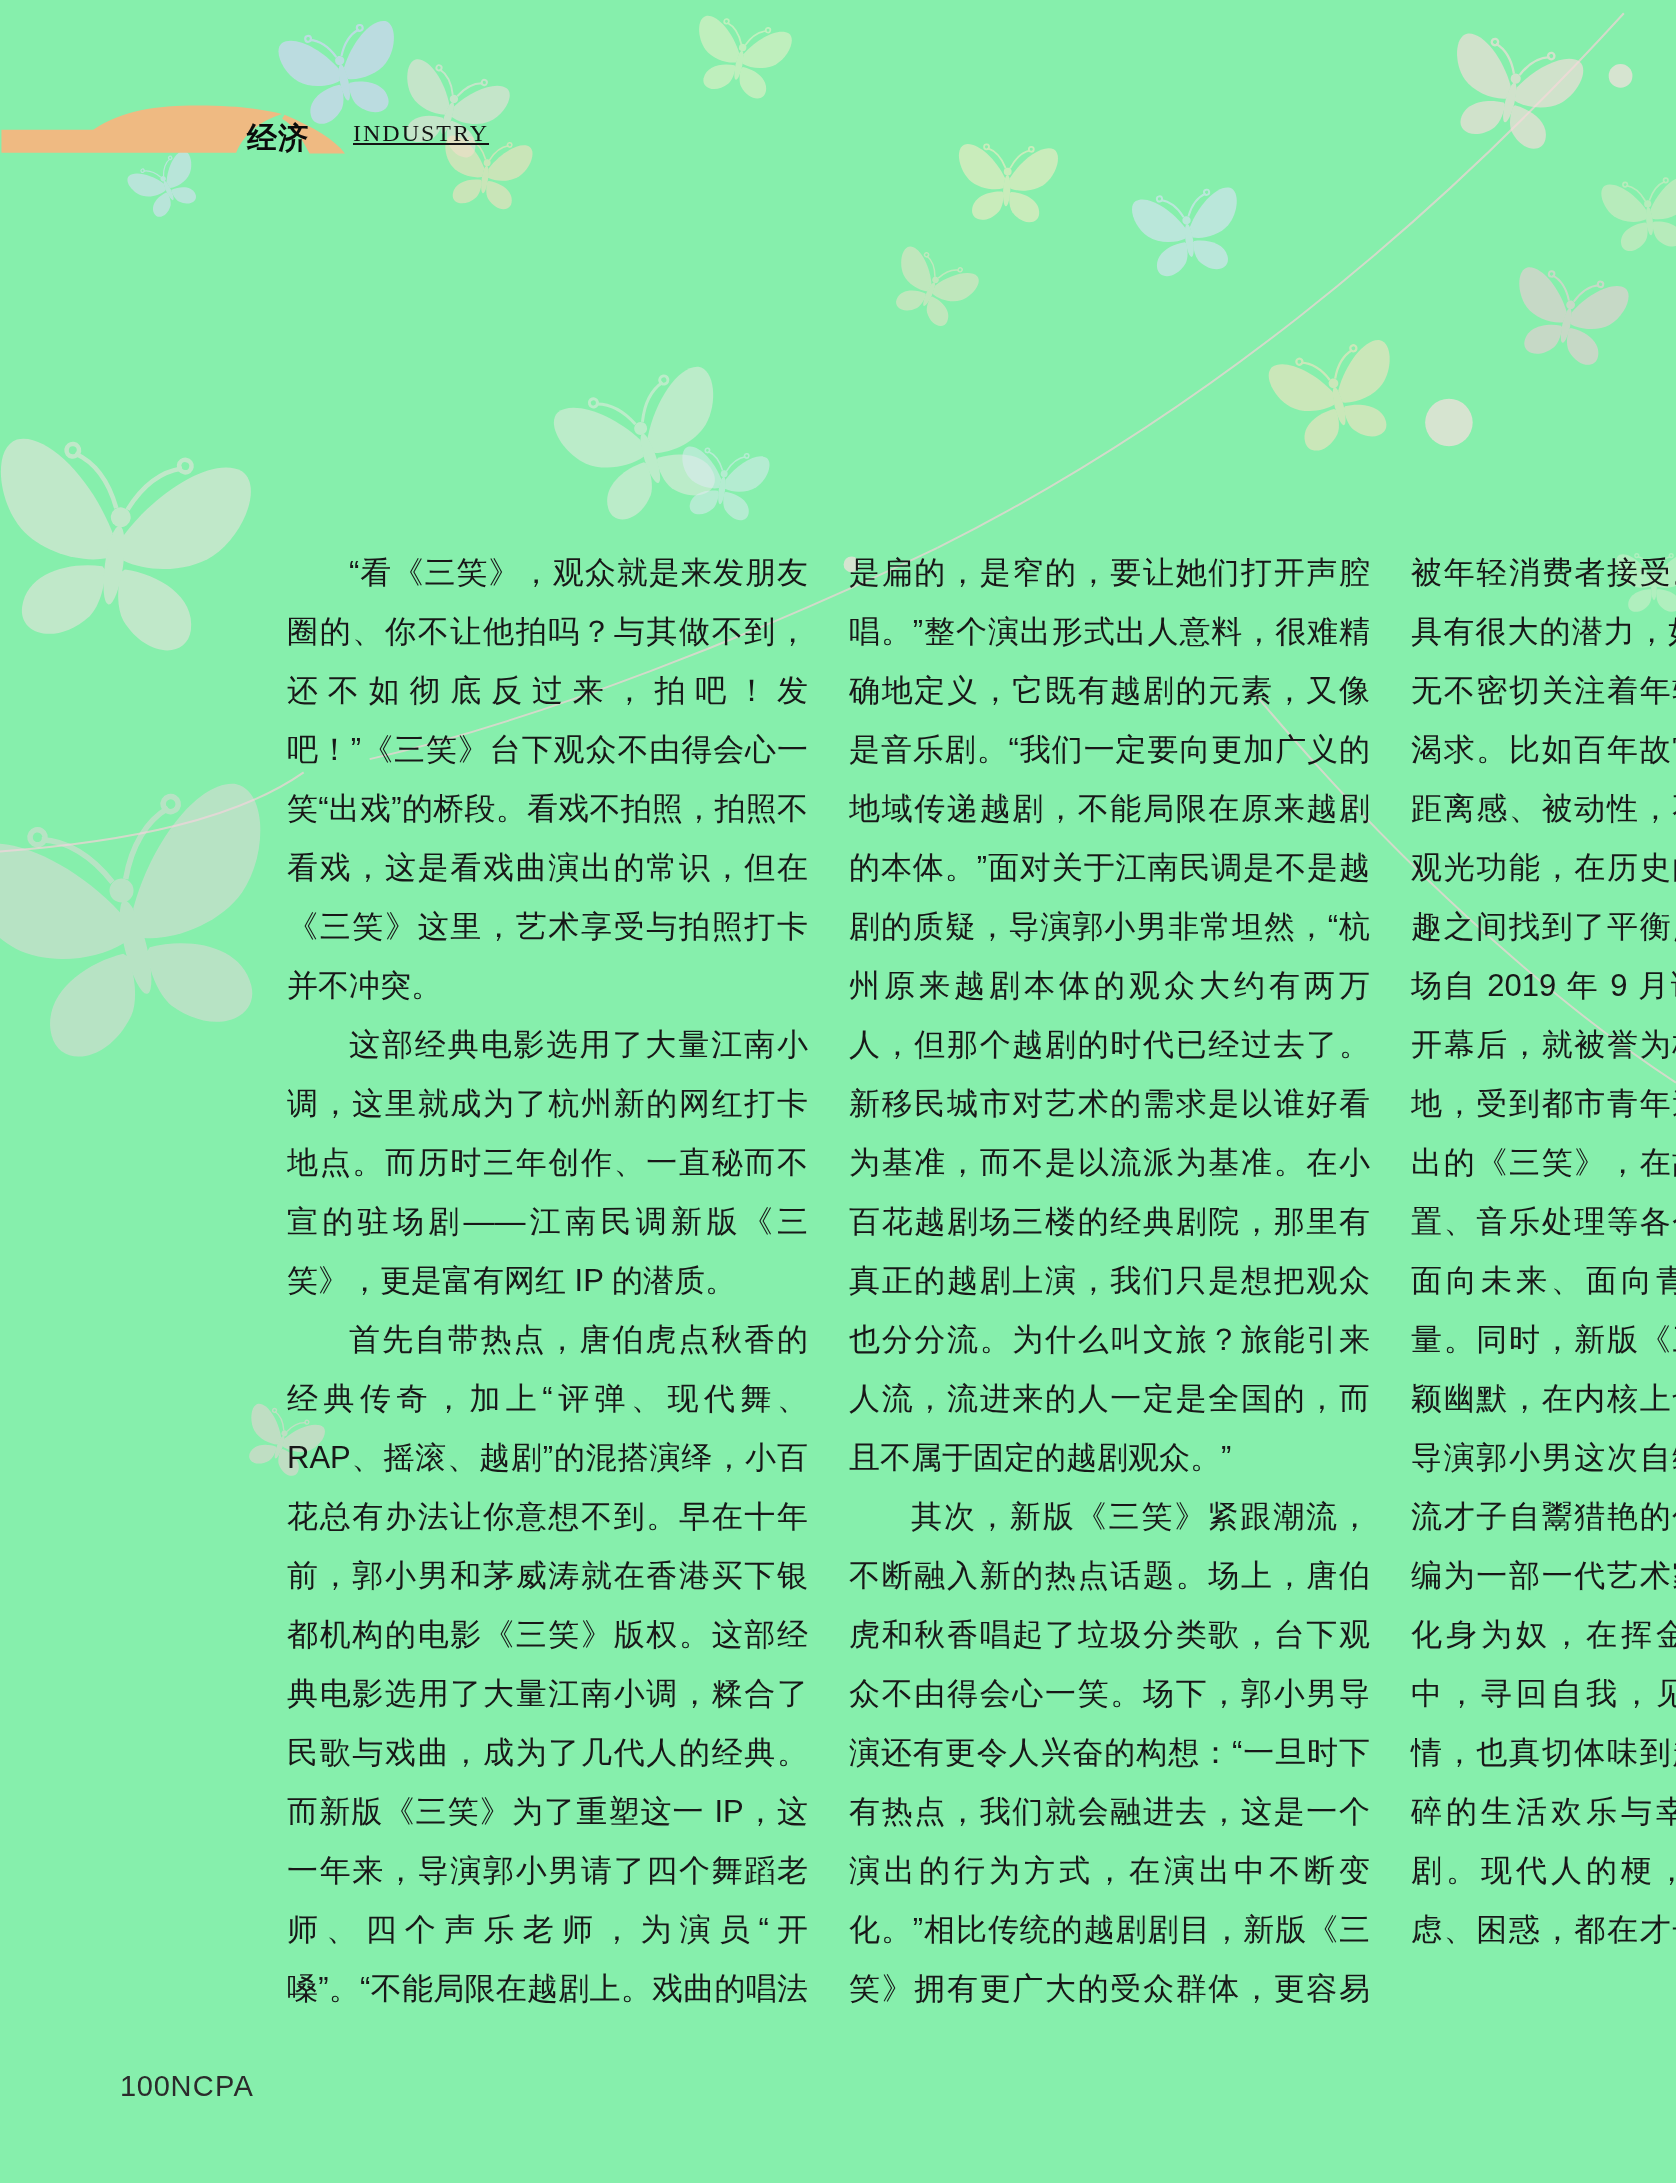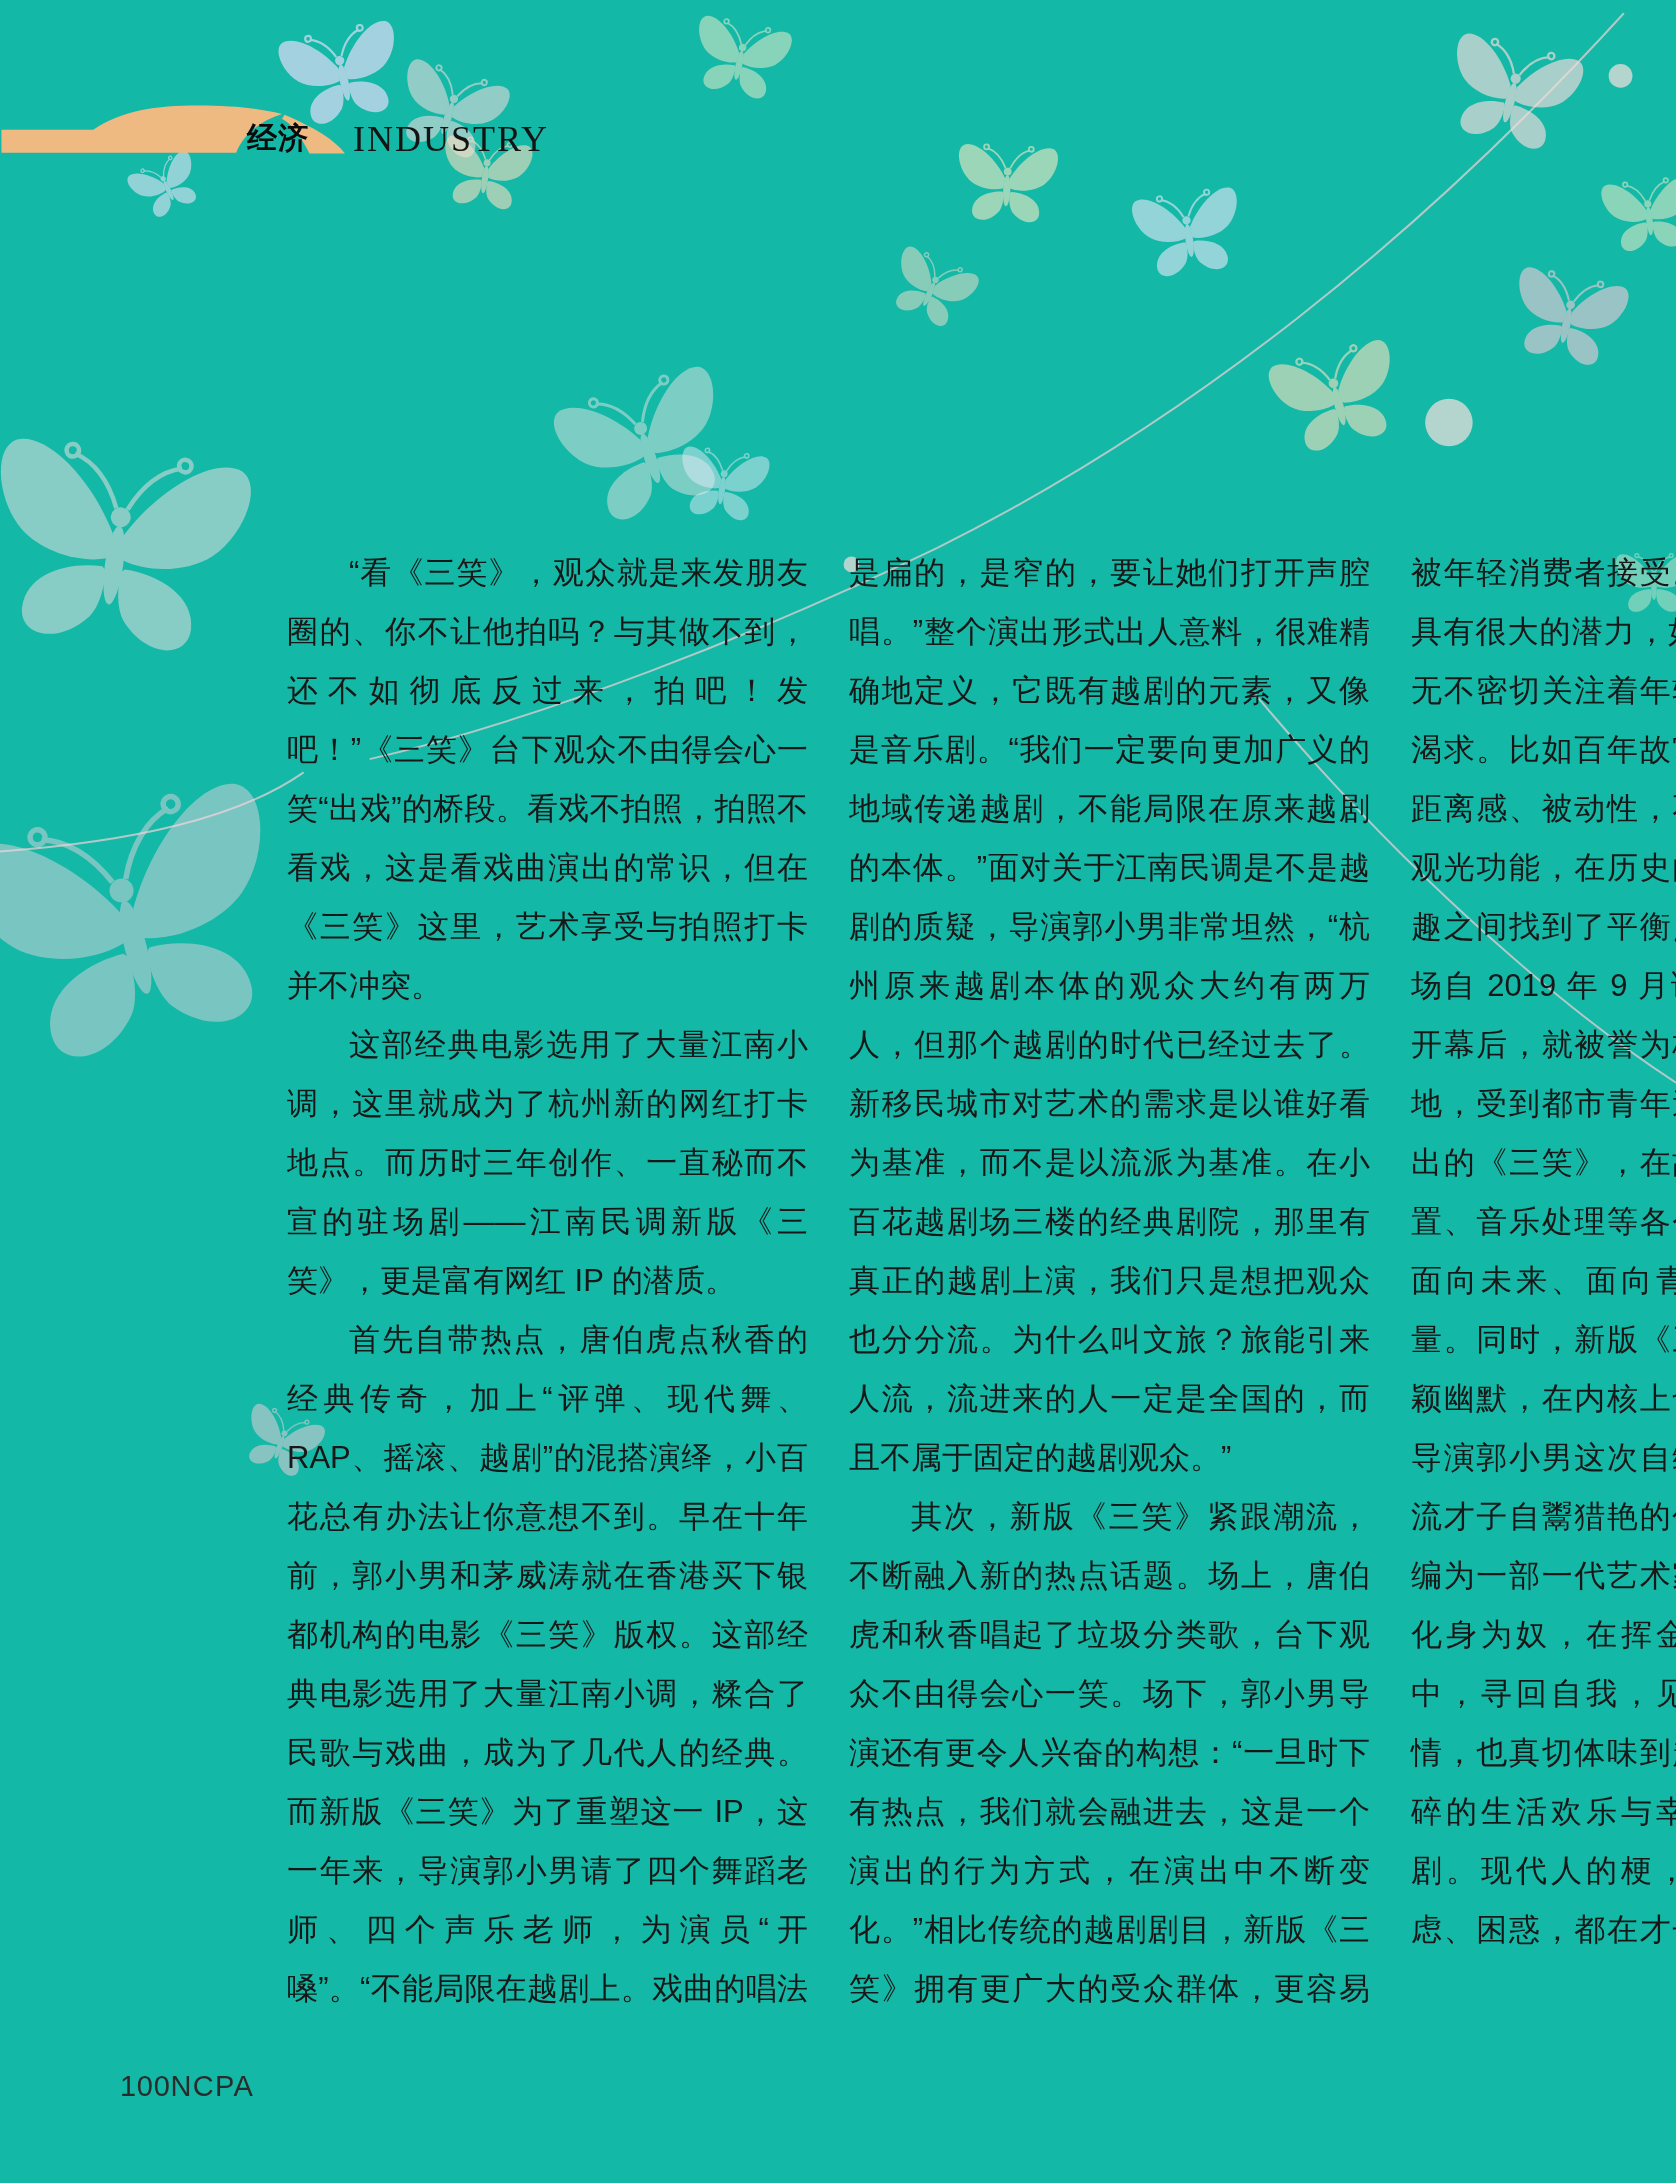--- a/index.html
+++ b/index.html
@@ -1,32 +1,32 @@
 <!DOCTYPE html>
 <html style="--banner-color: #efba82;font-size:10.6px"><head>
 <meta charset="utf-8">
 <style>
   html,body{margin:0;padding:0;}
   body{width:1676px;height:2183px;background:#ffffff;overflow:hidden;
        font-family:"Liberation Sans","DejaVu Sans",sans-serif;}
-  #page{position:relative;width:1676px;height:2183px;background:#14b8a6;overflow:hidden;}
+  #page{position:relative;width:1676px;height:2183px;background:#86efac;overflow:hidden;}
 
   
   #decor-layer{position:absolute;left:0;top:0;width:1676px;height:2183px;z-index:0;pointer-events:none;}
   .butterfly{position:absolute;display:block;}
   #vine-svg{position:absolute;left:0;top:0;}
 
   
   #header{position:absolute;left:0;top:0;width:1676px;height:198px;z-index:2;}
   #banner-svg{position:absolute;left:0;top:99px;}
   #section-cn{position:absolute;left:247px;top:123px;font-size:30px;font-weight:700;
               color:#0b0b0b;letter-spacing:1.3px;line-height:1;}
-  #section-en{position:absolute;left:353px;top:121px;font-size:36px;
+  #section-en{position:absolute;left:353px;top:121px;font-size:24px;
               font-family:"Liberation Serif","DejaVu Serif",serif;color:#141414;
-              letter-spacing:2px;line-height:1;}
+              letter-spacing:2px;line-height:1;text-decoration:underline;}
 
   
   #article{position:absolute;left:287px;top:543px;width:1083px;height:1479px;z-index:2;
            column-count:2;column-gap:41px;column-fill:auto;}
   #article p{margin:0;text-indent:2em;font-size:31px;line-height:59px;color:#181818;
              text-align:justify;font-weight:400;}
 
   
   #footer{position:absolute;left:120px;top:2070px;z-index:2;font-size:29px;color:#2b2b2b;}
   #footer .pgnum{letter-spacing:0.7px;margin-top:18px;}

